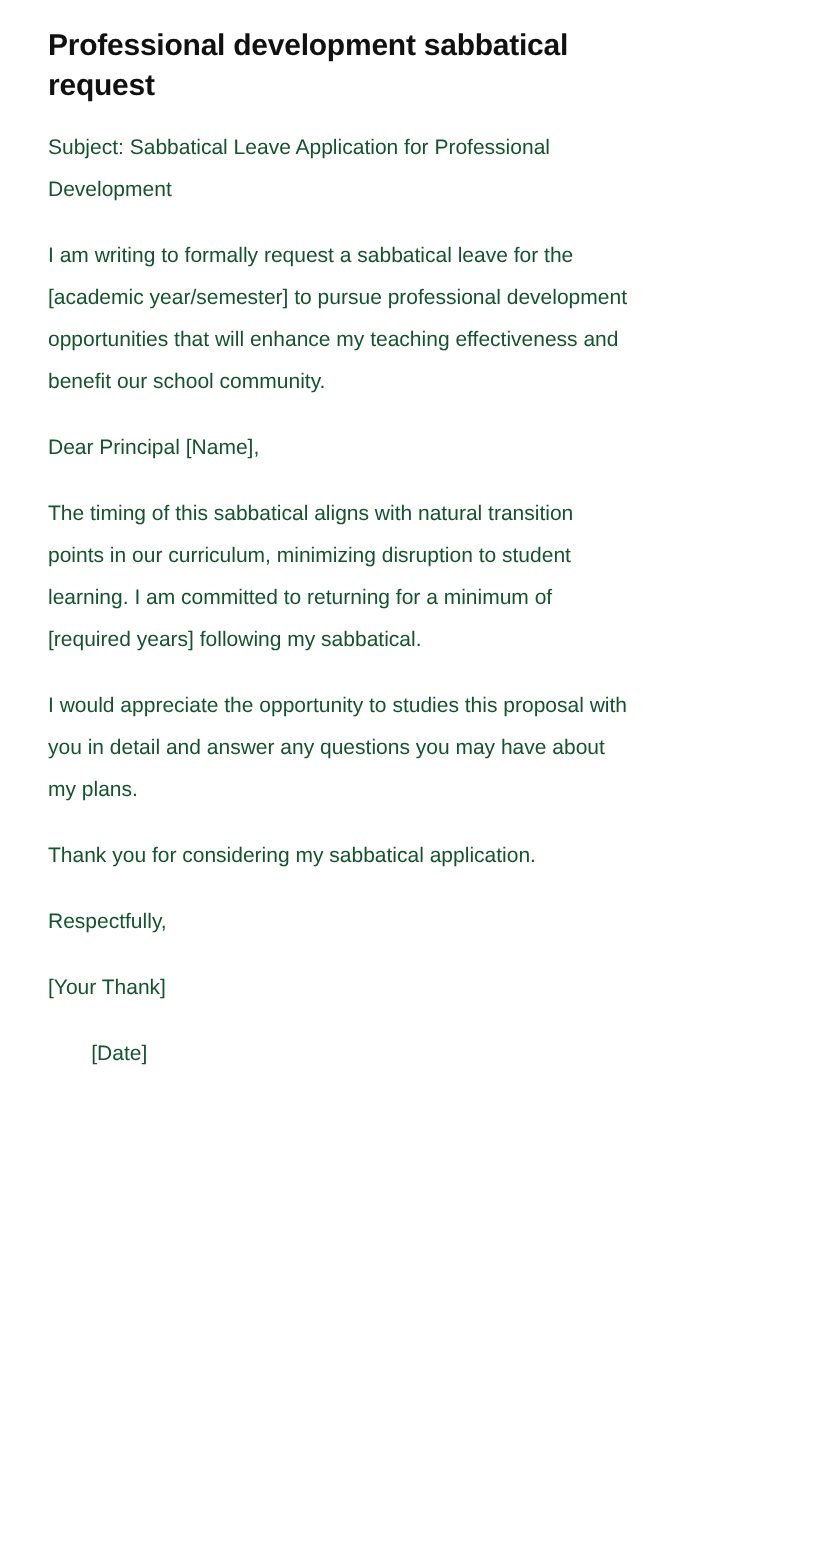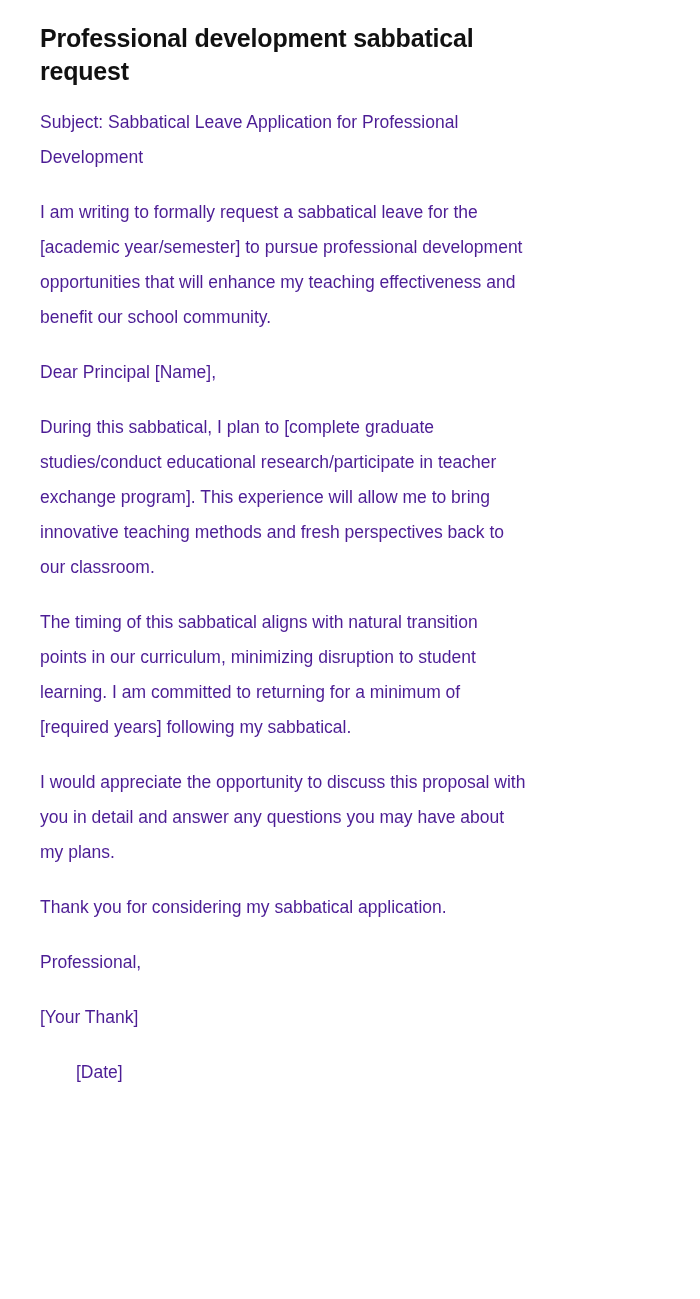--- a/index.html
+++ b/index.html
@@ -23,38 +23,37 @@
     font-size: 25px;
     line-height: 1.3;
     font-weight: bold;
     color: #111111;
     margin: 0 0 18px 0;
     letter-spacing: -0.2px;
   }
   .doc-para {
     font-size: 17.5px;
     line-height: 35px;
-    color: #4c1d95;
+    color: #14532d;
     margin: 0 0 20px 0;
     font-weight: 400;
   }
   .doc-para:last-child {
     margin-bottom: 0;
     margin-left: 36px;
   }
 </style>
 </head>
 <body>
 
 <div class="page">
   <h1 class="doc-title">Professional development sabbatical request</h1>
 
   <p class="doc-para">Subject: Sabbatical Leave Application for Professional Development</p>
   <p class="doc-para">I am writing to formally request a sabbatical leave for the [academic year/semester] to pursue professional development opportunities that will enhance my teaching effectiveness and benefit our school community.</p>
   <p class="doc-para">Dear Principal [Name],</p>
-  <p class="doc-para">During this sabbatical, I plan to [complete graduate studies/conduct educational research/participate in teacher exchange program]. This experience will allow me to bring innovative teaching methods and fresh perspectives back to our classroom.</p>
   <p class="doc-para">The timing of this sabbatical aligns with natural transition points in our curriculum, minimizing disruption to student learning. I am committed to returning for a minimum of [required years] following my sabbatical.</p>
-  <p class="doc-para">I would appreciate the opportunity to discuss this proposal with you in detail and answer any questions you may have about my plans.</p>
+  <p class="doc-para">I would appreciate the opportunity to studies this proposal with you in detail and answer any questions you may have about my plans.</p>
   <p class="doc-para">Thank you for considering my sabbatical application.</p>
-  <p class="doc-para">Professional,</p>
+  <p class="doc-para">Respectfully,</p>
   <p class="doc-para">[Your Thank]</p>
   <p class="doc-para">[Date]</p>
 </div>
 
 </body></html>

